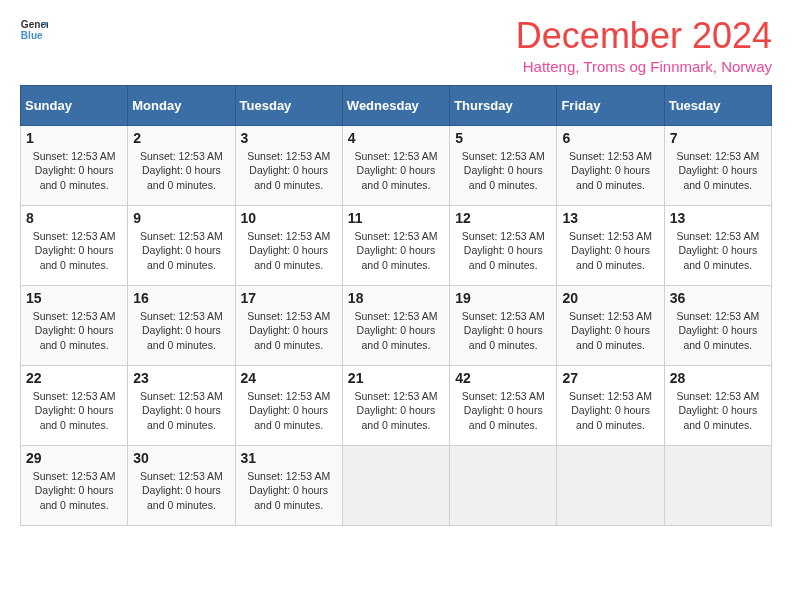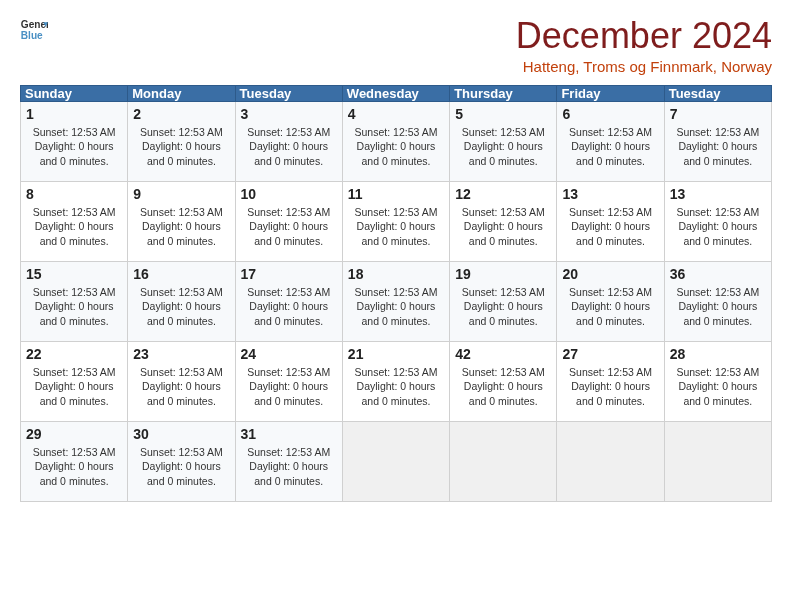--- a/index.html
+++ b/index.html
@@ -30,39 +30,39 @@
     .logo-icon {
       width: 28px;
       height: 28px;
     }
     .title-area {
       text-align: right;
     }
     .month-title {
       font-size: 36px;
       font-weight: 300;
-      color: #7f1d1d;
+      color: #ef4444;
       line-height: 1.1;
     }
     .location-title {
       font-size: 15px;
-      color: #c2410c;
+      color: #ec4899;
       margin-top: 2px;
     }
     .calendar {
       width: 100%;
       border-collapse: collapse;
       table-layout: fixed;
     }
     .calendar thead tr th {
       background: #3a6ea5;
       color: #fff;
       font-size: 13px;
       font-weight: bold;
-      padding: 0 4px;
+      padding: 12px 4px;
       text-align: left;
       border: 1px solid #2d5a8a;
     }
     .calendar tbody tr td {
       border: 1px solid #d0d0d0;
       vertical-align: top;
       padding: 4px 5px;
       width: 113px;
       height: 80px;
       background: #fff;

